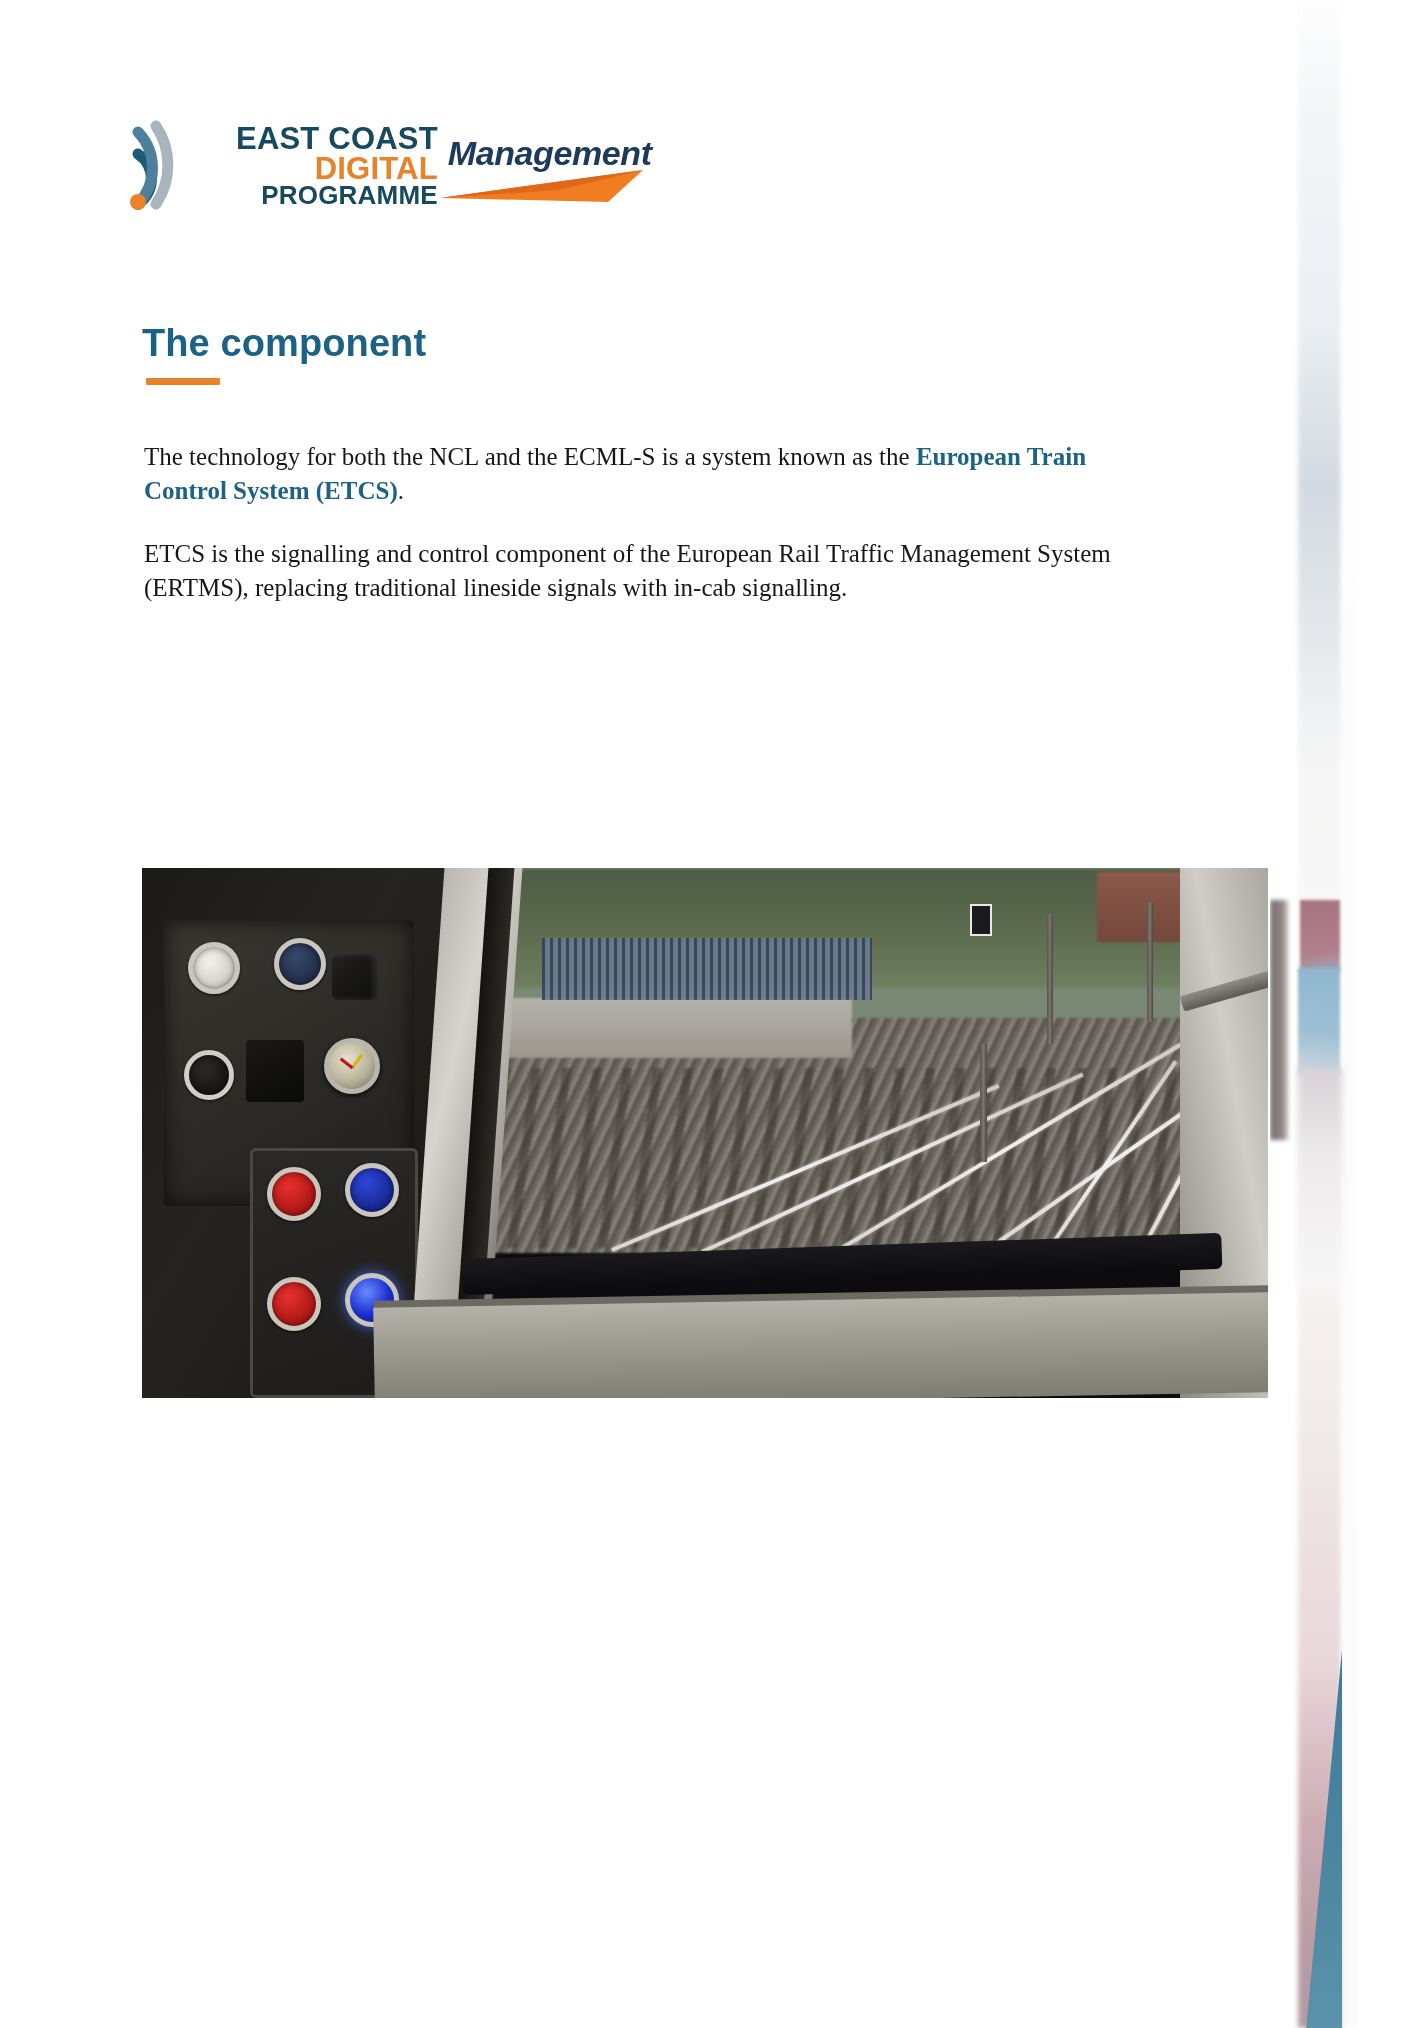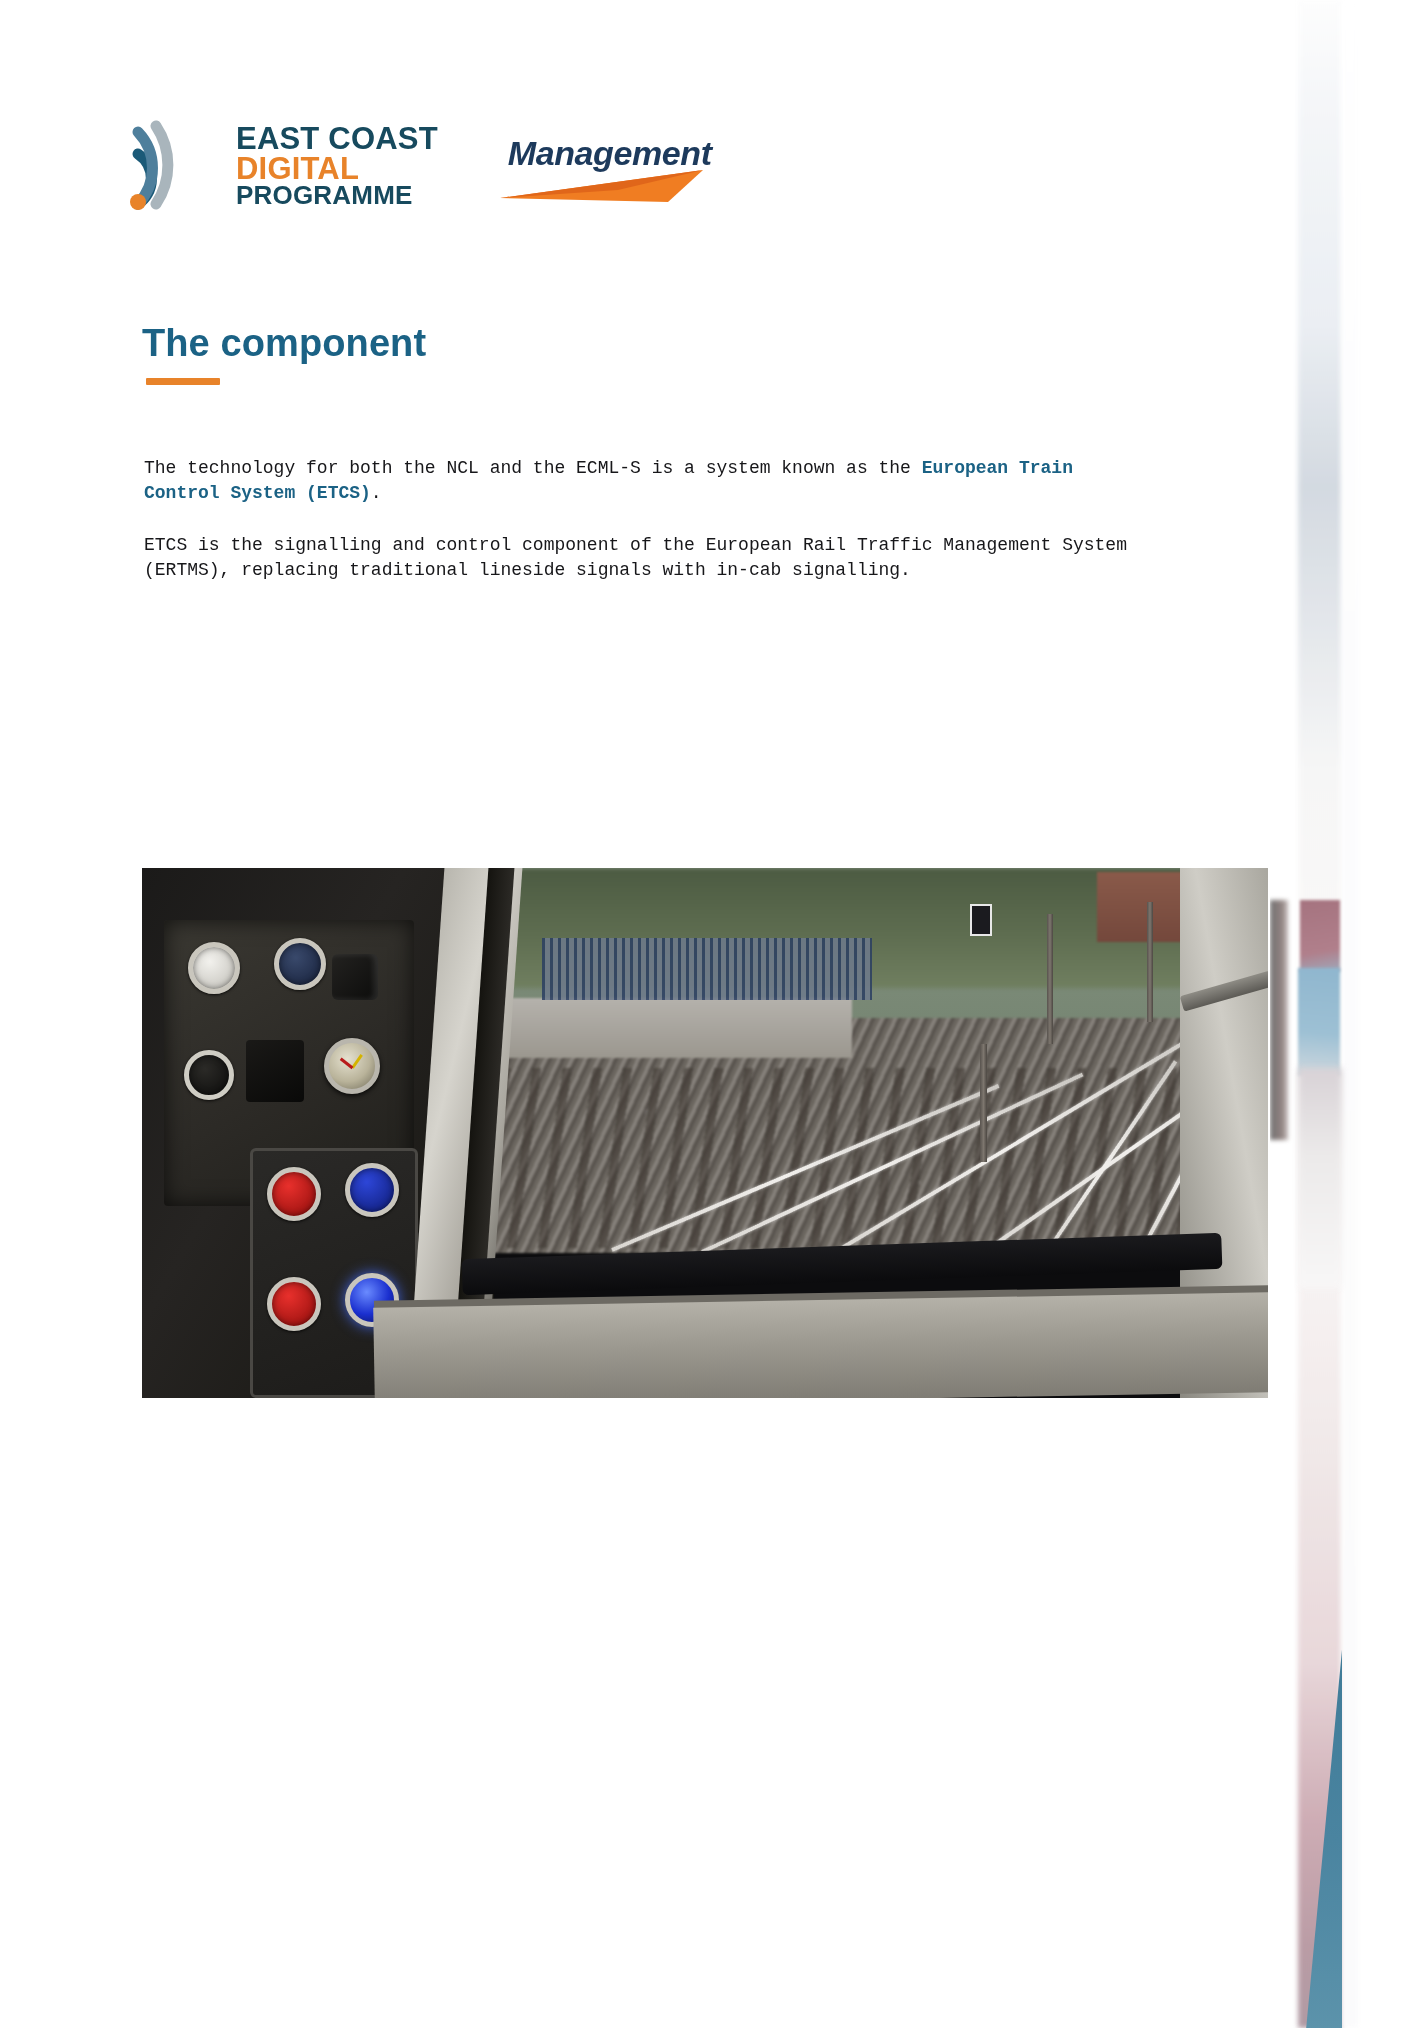--- a/index.html
+++ b/index.html
@@ -91,21 +91,21 @@
     width: 18px; height: 240px;
     background: linear-gradient(to right, #5b5b5b, #7a6a68 60%, #b9b0ad);
     filter: blur(2px);
     opacity: .85;
   }
 
   
   .logo-row {
     position: absolute;
     left: 128px; top: 120px;
-    display: flex; align-items: center; gap: 60px;
+    display: flex; align-items: center;  text-align: right;
   }
   .ecdp-logo { display: flex; align-items: center; gap: 16px; }
   .ecdp-mark { width: 92px; height: 92px; position: relative; }
   .ecdp-words { line-height: .95; }
   .ecdp-l1 { font-size: 31px; font-weight: 700; letter-spacing: .2px; color: #174a5e; }
   .ecdp-l2 { font-size: 31px; font-weight: 700; letter-spacing: .2px; color: #e8832a; }
   .ecdp-l3 { font-size: 26px; font-weight: 700; letter-spacing: .2px; color: #174a5e; }
 
   .nr-logo { position: relative; width: 215px; height: 84px; }
   .nr-text {
@@ -132,26 +132,25 @@
     border-radius: 1px;
   }
 
   
   .body-col {
     position: absolute;
     left: 144px; top: 440px;
     width: 1010px;
   }
   .para {
-    font-size: 18px;
+    font-size: 25px;
     line-height: 1.37;
     color: #17171a;
     margin-bottom: 28px;
-    font-family: Liberation Mono, monospace;
-    margin-top: 16px;
+    font-family: Liberation Serif, serif;
   }
   .para:last-child { margin-bottom: 0; }
   .lead-in { font-weight: 700; color: #1b6285; }
 
   
   .photo {
     position: absolute;
     left: 142px; top: 868px;
     width: 1126px; height: 530px;
     overflow: hidden;

